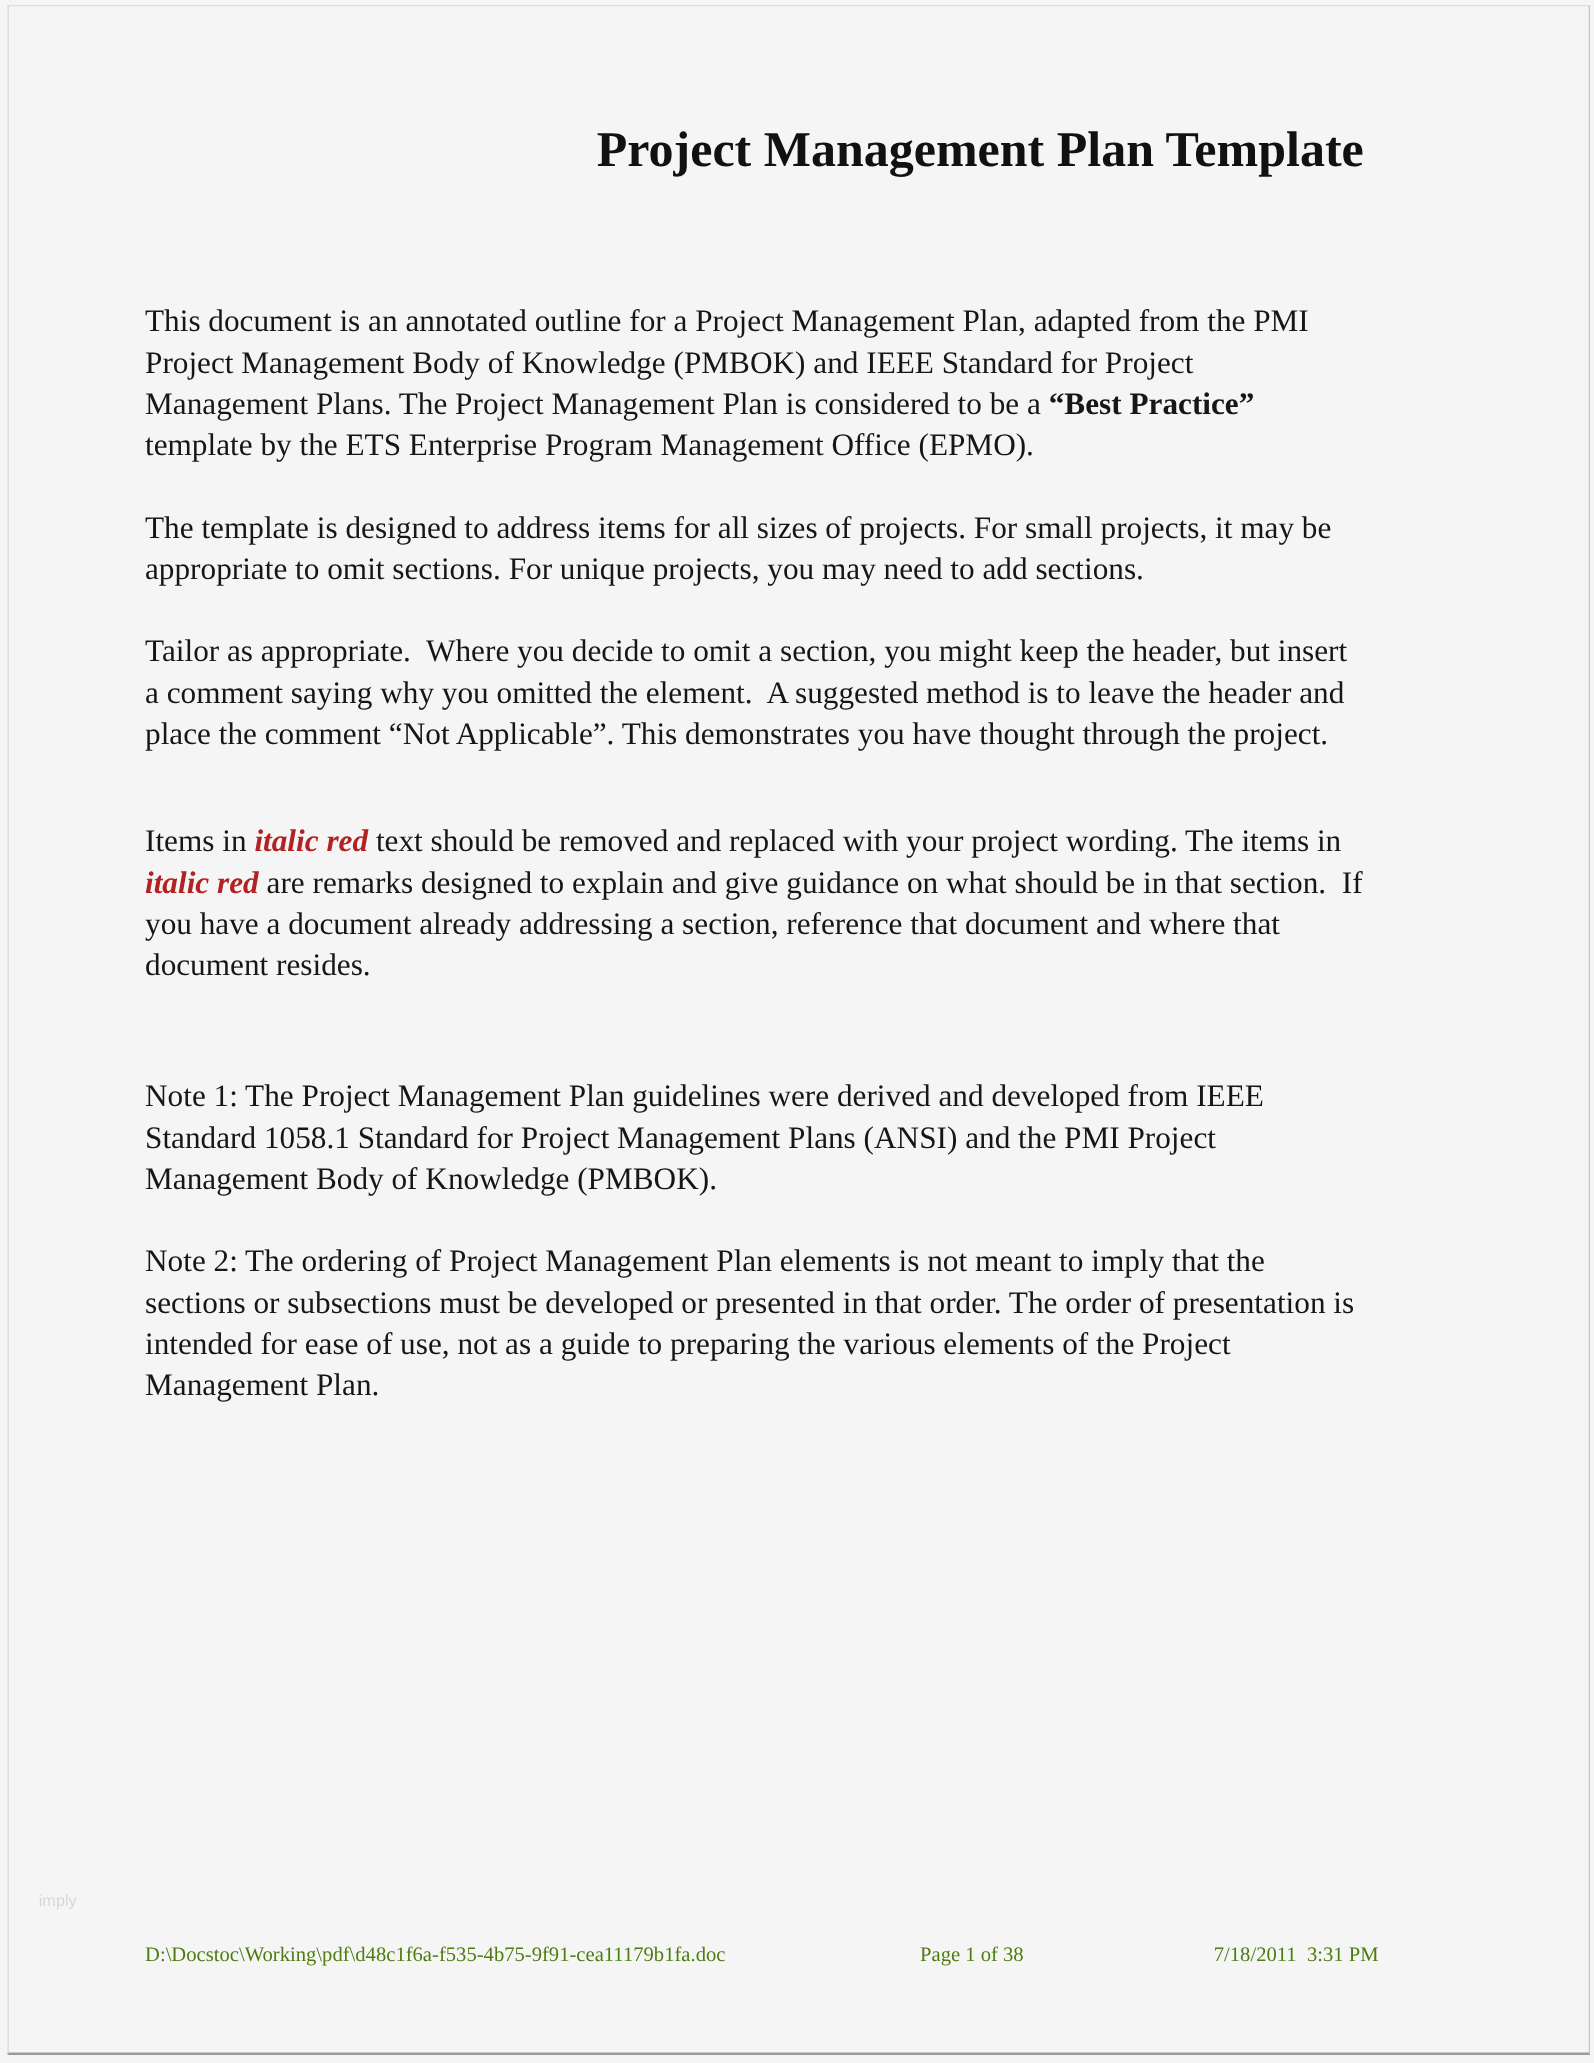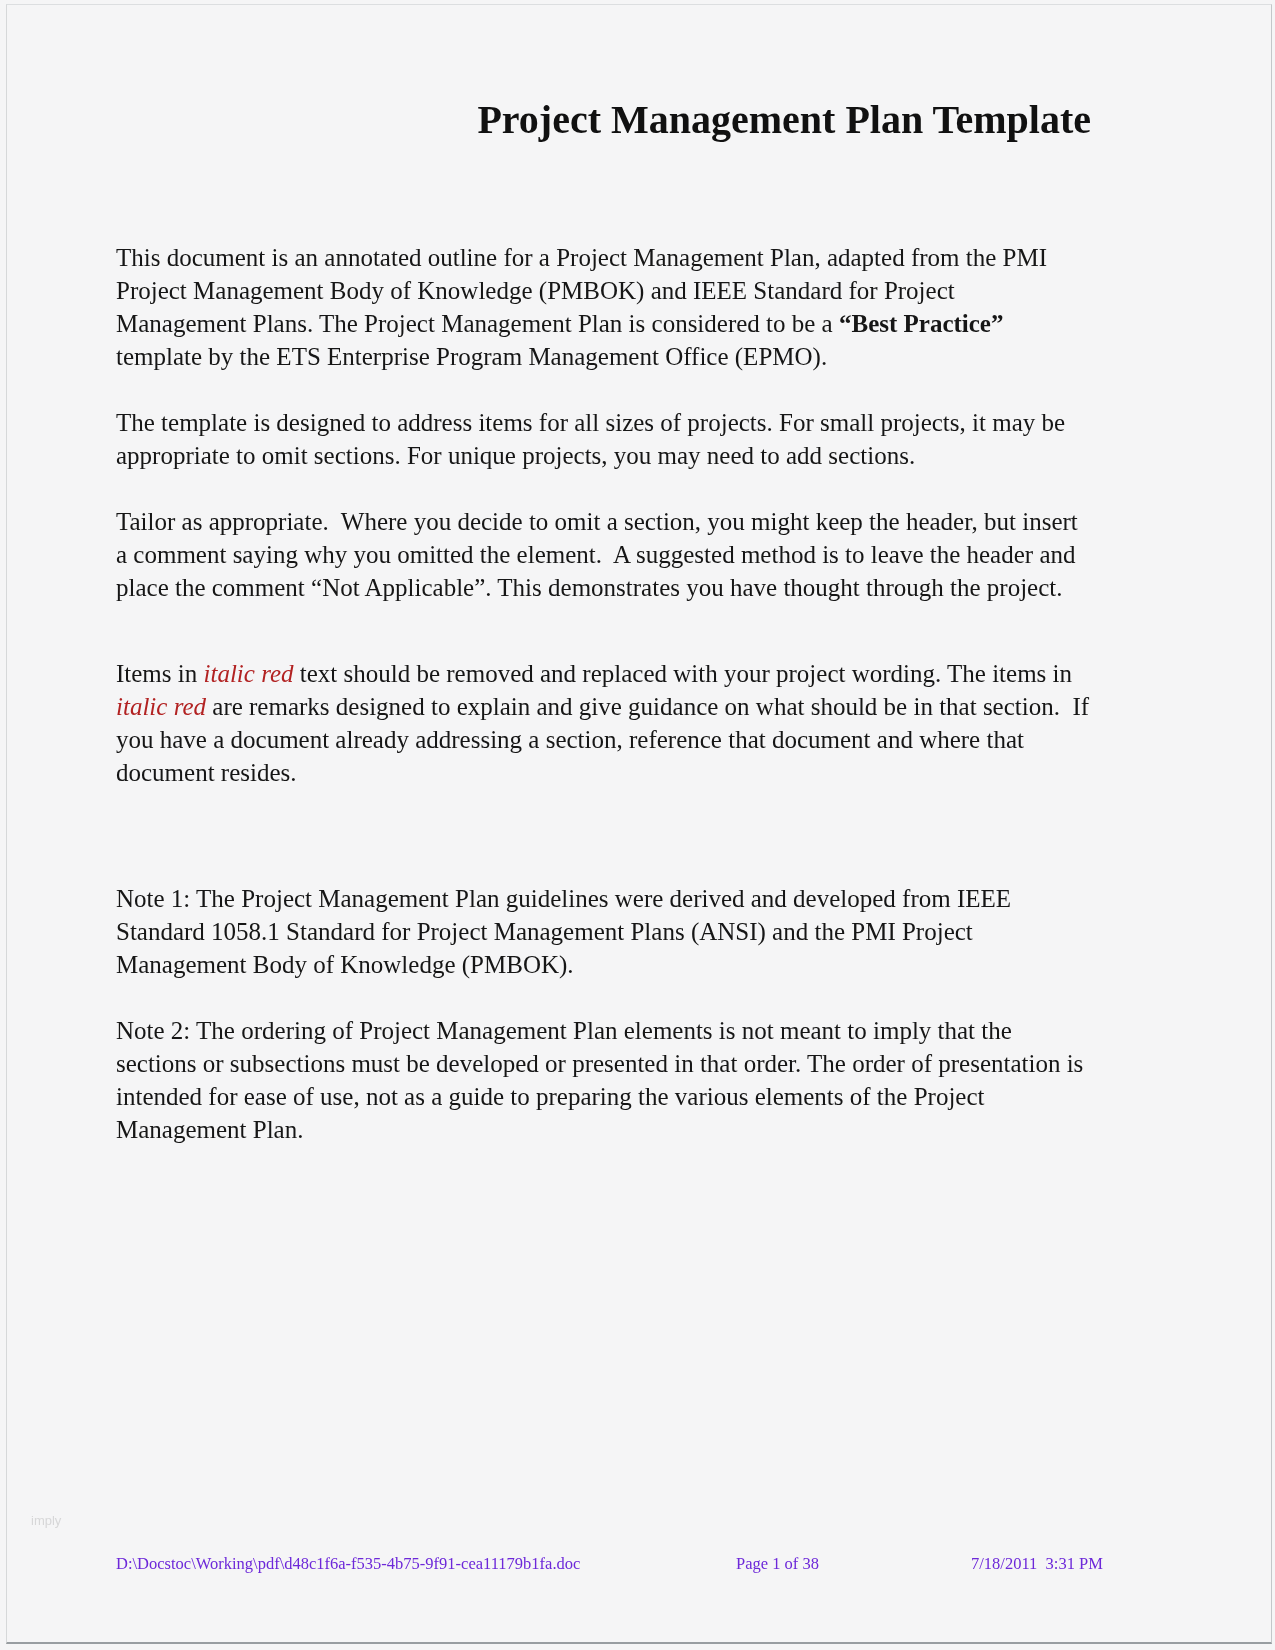--- a/index.html
+++ b/index.html
@@ -38,31 +38,31 @@
   }
   .content {
     padding-left: 109px;
     width: 975px;
     font-size: 25px;
     line-height: 33px;
     white-space: pre-wrap;
   }
   .para { margin: 0 0 33px 0; }
   .para-3 { margin-top: 53px; }  
-  .para-4 { margin-top: 93px; }  
+  .para-4 { margin-top: 72px; }  
   .bold { font-weight: bold; }
   .red-bold-italic {
     color: var(--accent-red, #b22222);
-    font-weight: normal;
+    font-weight: bold;
     font-style: italic;
   }
   .footer-item {
     position: absolute;
     font-size: 16.5px;
-    color: #6d28d9;
+    color: #4d7c0f;
     white-space: pre;
   }
   .footer-path  { left: 109px; top: 1549px; }
   .footer-page  { left: 729px; top: 1549px; }
   .footer-date  { left: 964px; top: 1549px; }
   .watermark {
     position: absolute;
     left: 24px;
     top: 1508px;
     font-family: "Liberation Sans", sans-serif;

